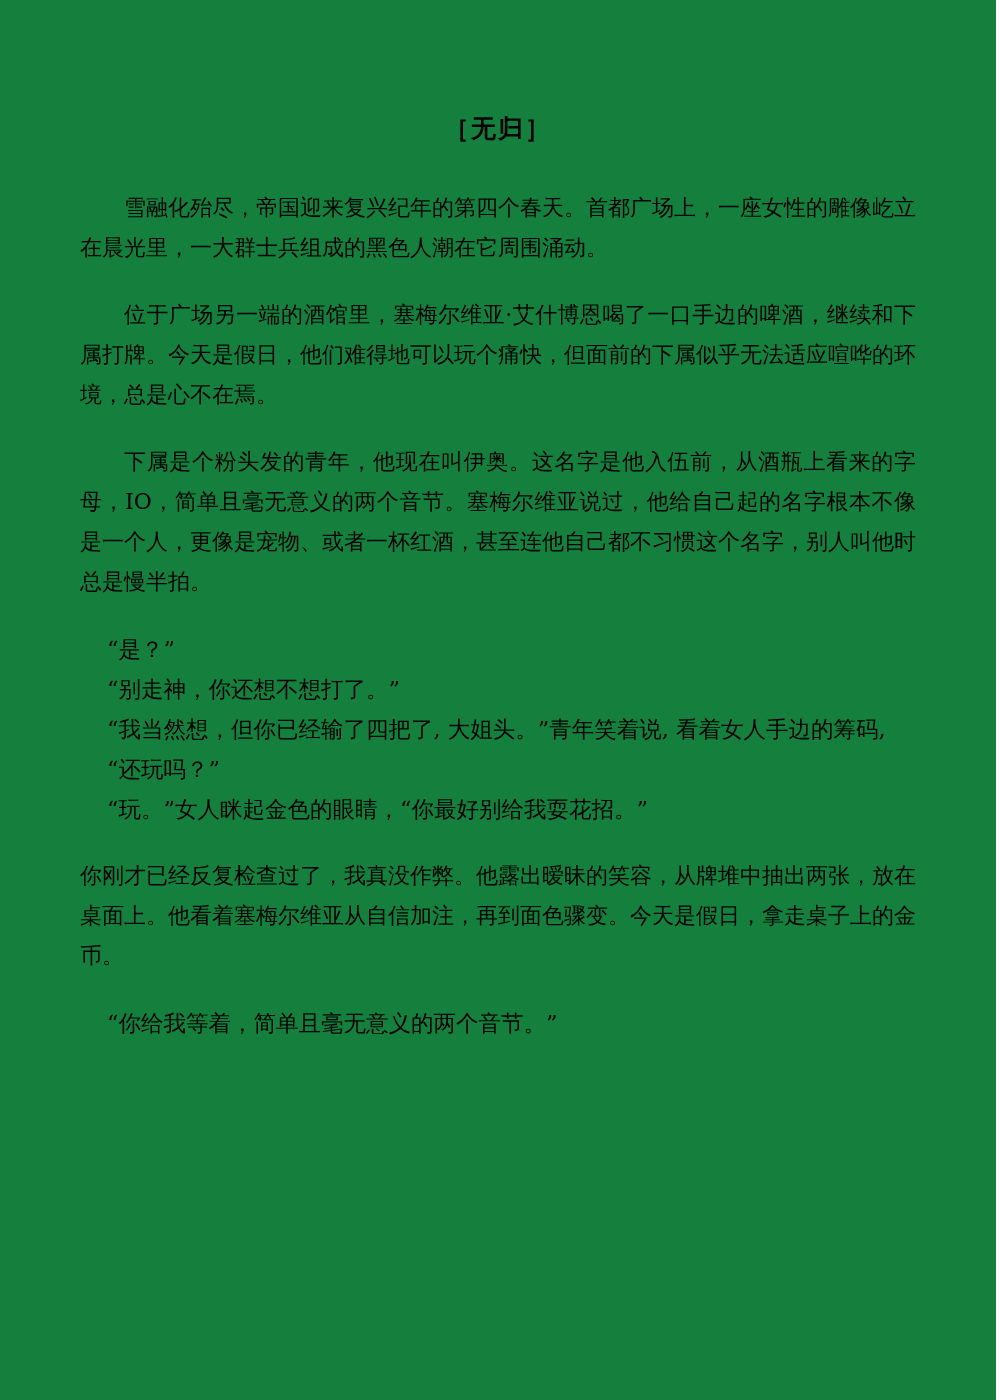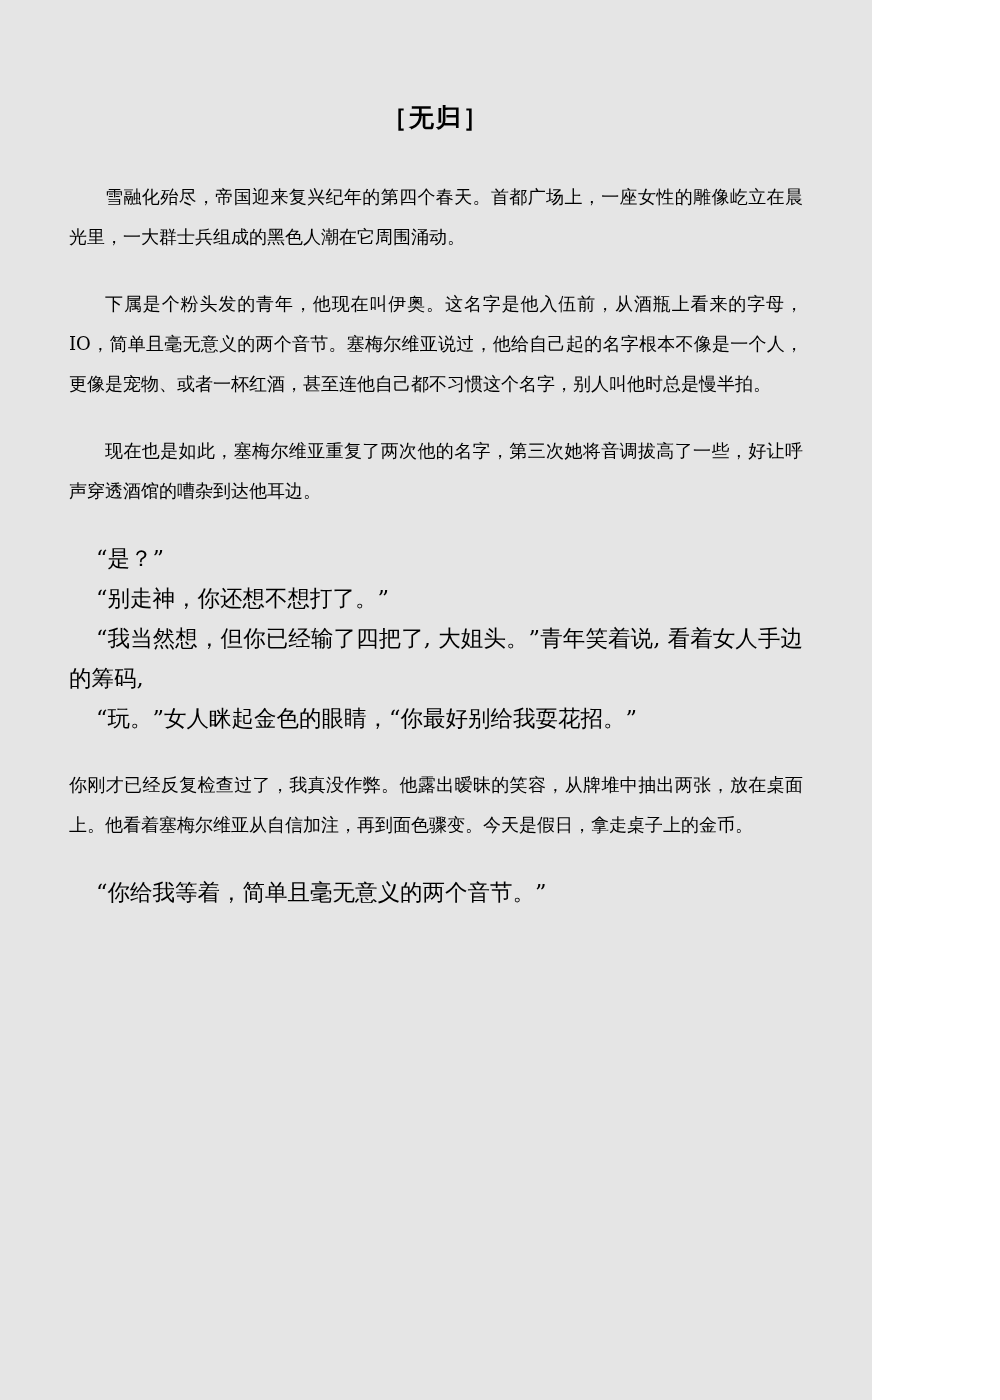--- a/index.html
+++ b/index.html
@@ -8,41 +8,41 @@
     background: #ffffff;
   }
   body {
     width: 1000px;
     height: 1400px;
     font-family: "DejaVu Serif", "Liberation Serif", serif;
     color: #000000;
   }
   .page {
     position: relative;
-    width: 872px;
+    width: 996px;
     height: 1400px;
     box-sizing: border-box;
-    padding: 5px;
-    background: #e5e5e5;
+    padding: 16px;
+    background: #15803d;
     overflow: hidden;
   }
   .doc-title {
     text-align: center;
     font-size: 25px;
     font-weight: 700;
     letter-spacing: 2px;
     margin: 95px 0 0 0;
     line-height: 1.4;
   }
   .body-area {
     margin: 42px 64px 0 64px;
   }
   p.para {
     margin: 0 0 27px 0;
-    font-size: 18px;
+    font-size: 22px;
     line-height: 40px;
     text-align: justify;
     text-justify: inter-ideograph;
     text-indent: 2em;
   }
   p.para.noindent {
     text-indent: 0;
   }
   .dialogue {
     margin: 0 0 27px 0;
@@ -58,27 +58,28 @@
 </head>
 <body>
 
 <div class="page">
 
   <h1 class="doc-title">［无归］</h1>
 
   <div class="body-area">
 
     <p class="para">雪融化殆尽，帝国迎来复兴纪年的第四个春天。首都广场上，一座女性的雕像屹立在晨光里，一大群士兵组成的黑色人潮在它周围涌动。</p>
+    <p class="para">位于广场另一端的酒馆里，塞梅尔维亚·艾什博恩喝了一口手边的啤酒，继续和下属打牌。今天是假日，他们难得地可以玩个痛快，但面前的下属似乎无法适应喧哗的环境，总是心不在焉。</p>
     <p class="para">下属是个粉头发的青年，他现在叫伊奥。这名字是他入伍前，从酒瓶上看来的字母，IO，简单且毫无意义的两个音节。塞梅尔维亚说过，他给自己起的名字根本不像是一个人，更像是宠物、或者一杯红酒，甚至连他自己都不习惯这个名字，别人叫他时总是慢半拍。</p>
-    <p class="para">现在也是如此，塞梅尔维亚重复了两次他的名字，第三次她将音调拔高了一些，好让呼声穿透酒馆的嘈杂到达他耳边。</p>
 
     <div class="dialogue">
       <div class="line">“是？”</div>
       <div class="line">“别走神，你还想不想打了。”</div>
       <div class="line">“我当然想，但你已经输了四把了, 大姐头。”青年笑着说, 看着女人手边的筹码,</div>
+      <div class="line">“还玩吗？”</div>
       <div class="line">“玩。”女人眯起金色的眼睛，“你最好别给我耍花招。”</div>
     </div>
 
     <p class="para noindent">你刚才已经反复检查过了，我真没作弊。他露出暧昧的笑容，从牌堆中抽出两张，放在桌面上。他看着塞梅尔维亚从自信加注，再到面色骤变。今天是假日，拿走桌子上的金币。</p>
 
     <div class="dialogue">
       <div class="line">“你给我等着，简单且毫无意义的两个音节。”</div>
     </div>
 
   </div>

